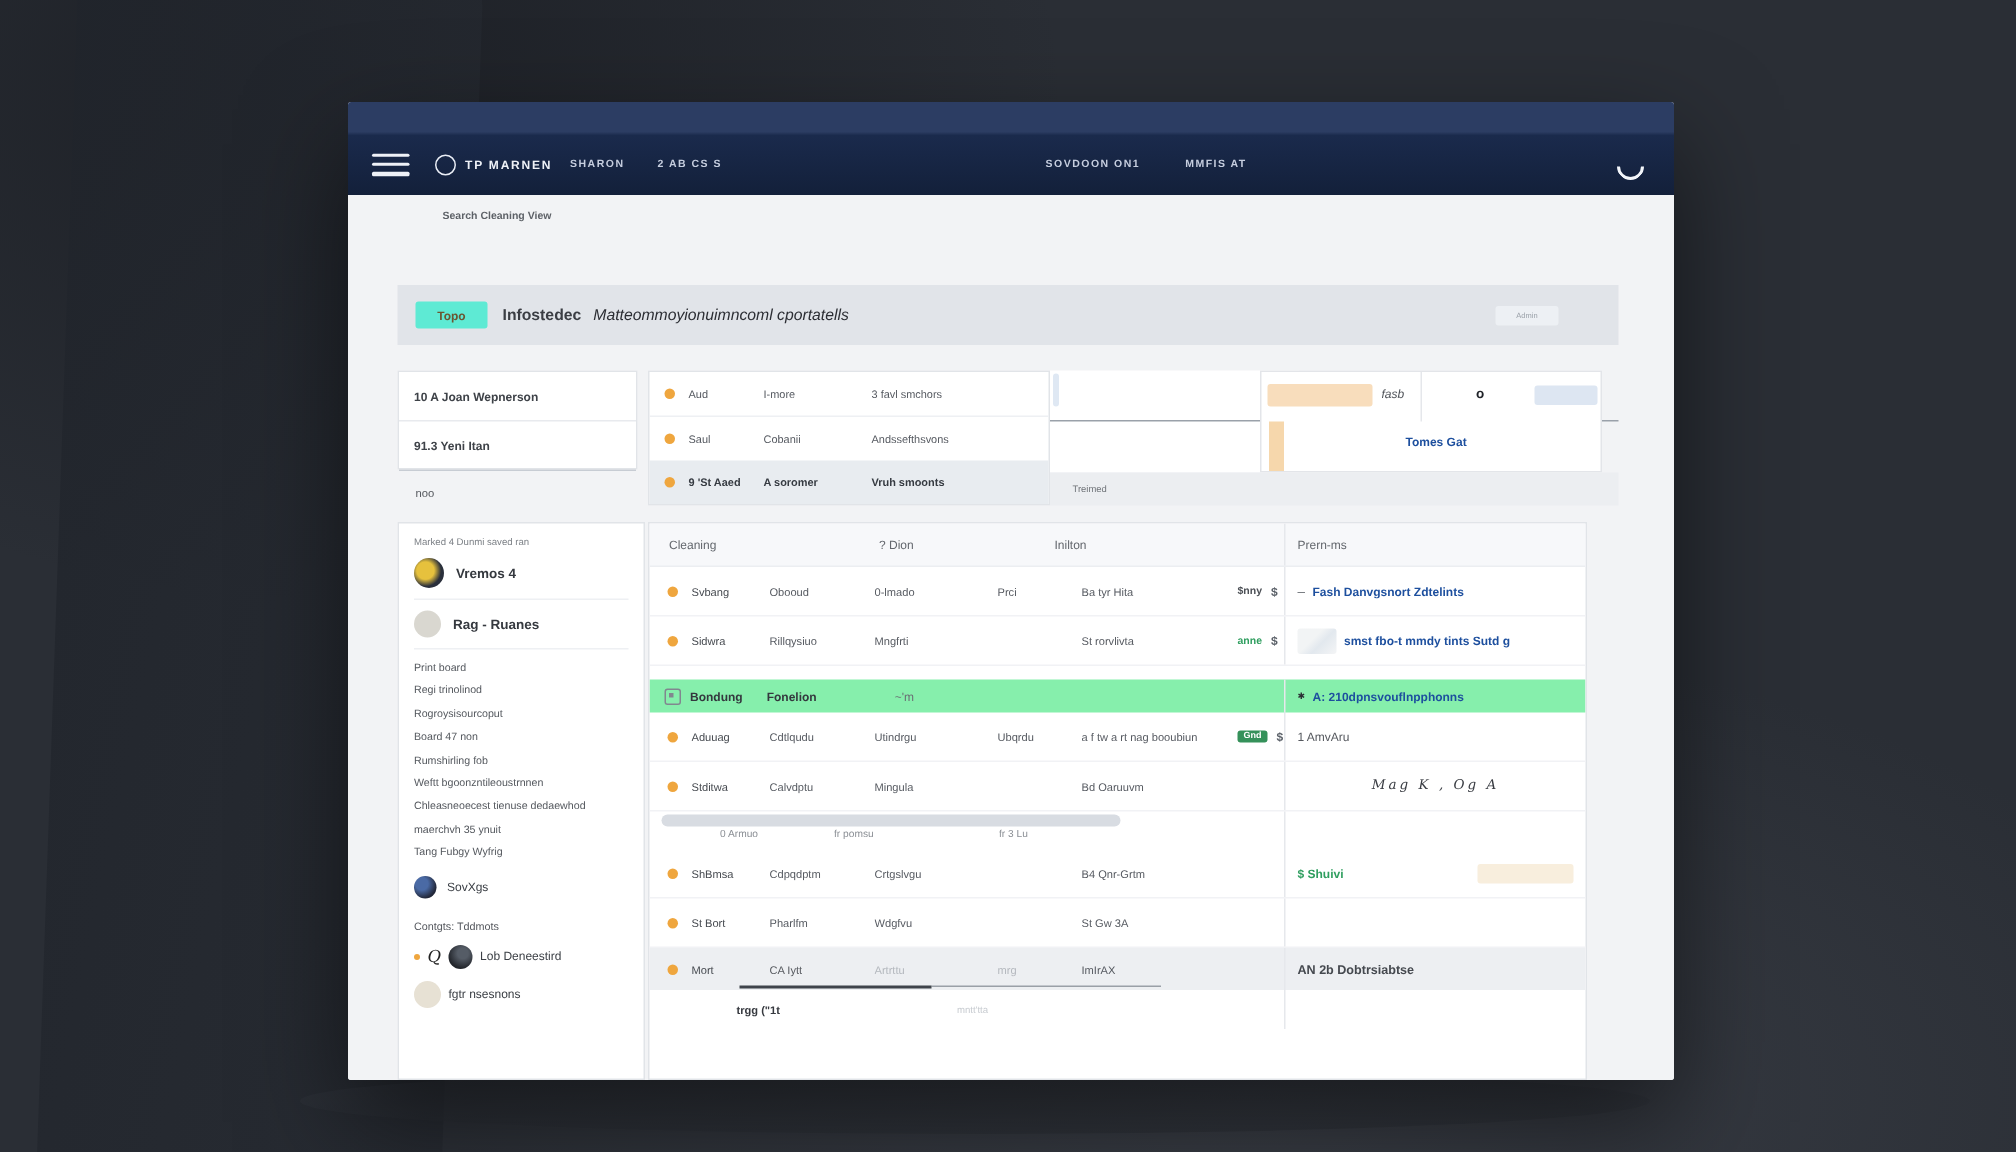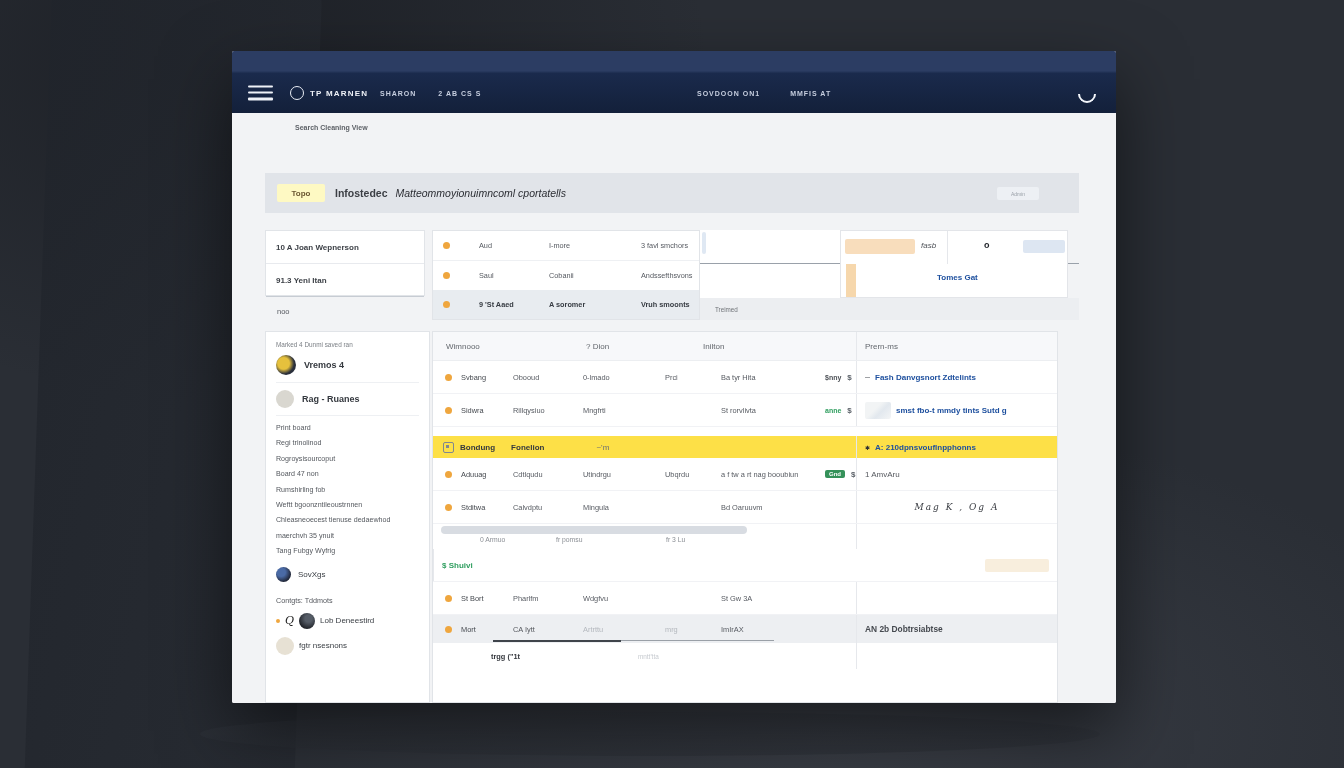--- a/index.html
+++ b/index.html
@@ -7,21 +7,21 @@
   .stage{position:relative;width:1344px;height:768px;
     background:
       radial-gradient(1100px 520px at 62% 95%, #3a3e46 0%, rgba(58,62,70,0) 60%),
       radial-gradient(900px 620px at 16% 8%, #1d2026 0%, rgba(29,32,38,0) 55%),
       #2a2e35;}
   .bg-blob{position:absolute;left:38px;top:-50px;width:270px;height:880px;border-radius:52px;
     background:linear-gradient(100deg,#20242b,#272b32);transform:rotate(2deg);opacity:.8;}
   .bg-floor{position:absolute;left:200px;top:712px;width:900px;height:44px;
     background:linear-gradient(180deg,#32363e,#2a2e35);border-radius:50%;opacity:.5;}
 
-  .screen{position:absolute;left:232px;top:51px;width:884px;height:652px;background:#f2f3f5;
+  .screen{position:absolute;left:232px;top:68px;width:884px;height:652px;background:#f2f3f5;
     border-radius:2px;overflow:hidden;box-shadow:0 28px 70px rgba(0,0,0,.55);}
 
   
   .nav{position:absolute;top:0;left:0;width:884px;height:62px;
     background:linear-gradient(180deg,#2c3d63 0%,#2c3d63 32%,#1a2a4c 36%,#13203a 100%);}
   .nav-inner{position:absolute;left:0;right:0;top:21px;bottom:0;}
   .burger{position:absolute;left:16px;top:50%;transform:translateY(-50%);width:25px;height:15px;
     display:flex;flex-direction:column;justify-content:space-between;cursor:pointer;}
   .burger i{display:block;height:2.6px;background:#eef1f7;border-radius:1px;}
   .nav-logo{position:absolute;left:58px;top:50%;transform:translateY(-50%);width:12px;height:12px;
@@ -34,40 +34,40 @@
   .spinner{position:absolute;right:20px;top:50%;width:14px;height:14px;margin-top:-8px;
     border-radius:50%;border:2.2px solid #f3f6fb;border-top-color:transparent;border-right-color:transparent;
     transform:rotate(-45deg);}
 
   
   .content{position:absolute;top:62px;left:0;width:884px;height:590px;background:#f2f3f5;}
   .search-note{position:absolute;left:63px;top:11px;font-size:7px;font-weight:700;color:#5d6167;}
 
   .banner{position:absolute;left:33px;top:60px;width:814px;height:40px;background:#e1e4e9;
     display:flex;align-items:center;}
-  .banner-badge{margin-left:12px;width:48px;height:18px;background:#fef9c3;border-radius:2px;
+  .banner-badge{margin-left:12px;width:48px;height:18px;background:#5eead4;border-radius:2px;
     display:flex;align-items:center;justify-content:center;font-size:8px;color:#6b5732;font-weight:600;}
   .banner-title{margin-left:10px;font-size:10.5px;font-weight:600;color:#3b3e44;}
   .banner-sub{margin-left:8px;font-size:10.5px;font-style:italic;font-weight:500;color:#2c2e34;}
   .banner-action{position:absolute;right:40px;top:14px;width:42px;height:13px;background:#edf0f4;
     border:none;border-radius:2px;font-size:5px;color:#9aa0a8;cursor:pointer;}
 
   
   .ql-card{position:absolute;left:33px;top:117px;width:160px;height:66px;background:#fff;
     border:1px solid #e1e4e8;box-sizing:border-box;}
   .ql-row{height:32px;display:flex;align-items:center;padding-left:10px;
     font-size:8px;font-weight:700;color:#3e4248;cursor:pointer;}
   .ql-row:first-child{border-bottom:1px solid #e8eaee;}
   .ql-row:nth-child(2){border-bottom:1px solid #c7ccd3;}
   .noo-row{position:absolute;left:33px;top:187px;width:160px;height:22px;display:flex;
     align-items:center;padding-left:12px;font-size:7.5px;color:#55585e;box-sizing:border-box;}
 
   .mini-card{position:absolute;left:200px;top:117px;width:268px;height:90px;background:#fff;
     border:1px solid #e1e4e8;box-sizing:border-box;}
-  .mini-row{height:29px;display:flex;align-items:center;cursor:pointer;gap:20px;}
+  .mini-row{height:29px;display:flex;align-items:center;cursor:pointer;}
   .mini-row:first-child{border-bottom:1px solid #eef0f3;}
   .mini-hl{background:#e8ecf0;}
   .mini-hl .mc{color:#363b42;font-weight:700;}
   .mdot{flex:none;margin-left:10px;width:7px;height:7px;border-radius:50%;background:#efa63e;}
   .mc{flex:none;font-size:7.3px;color:#565a61;}
   .mc0{margin-left:9px;width:50px;} .mc1{width:72px;} .mc2{flex:1;}
 
   .mid-panel{position:absolute;left:468px;top:117px;width:166px;height:68px;background:#fff;}
   .mid-divider{position:absolute;left:0;right:-213px;top:33px;height:1px;background:#9aa1aa;}
   .mid-scroll{position:absolute;left:2px;top:2px;width:4px;height:22px;border-radius:2px;background:#dfe8f3;cursor:pointer;}
@@ -125,21 +125,21 @@
   .rhead{font-size:8px;color:#63676d;}
   .row-data{height:32px;border-bottom:1px solid #f1f2f5;cursor:pointer;}
   .dot{flex:none;margin-left:12px;width:7px;height:7px;border-radius:50%;background:#efa63e;}
   .tc{flex:none;font-size:7.4px;color:#565a61;overflow:hidden;white-space:nowrap;}
   .tc0{margin-left:9px;width:52px;color:#45494f;}
   .tc1{width:70px;} .tc2{width:82px;} .tc3{width:56px;} .tc4{width:104px;}
   .tbadge{flex:none;font-size:7px;font-weight:700;}
   .b-plain{color:#4c5056;} .b-green{color:#2f9e5f;}
   .b-green_solid{background:#35915a;color:#fff;font-size:6px;padding:1px 4px;border-radius:2px;}
   .dicon{flex:none;margin-left:6px;font-size:8px;font-weight:700;color:#5a6068;}
-  .row-section{height:22px;margin-top:9px;background:#fde047;cursor:pointer;}
+  .row-section{height:22px;margin-top:9px;background:#86efac;cursor:pointer;}
   .sec-left{padding-left:10px;}
   .sec-icon{flex:none;width:9px;height:9px;border:1px solid #81878f;border-radius:2px;position:relative;margin-right:6px;}
   .sec-icon::after{content:'';position:absolute;left:2px;top:2px;width:3px;height:3px;background:#81878f;}
   .sec-t1,.sec-t2{font-size:8px;font-weight:700;color:#34383e;}
   .sec-t2{margin-left:16px;} .sec-t3{margin-left:52px;font-size:8px;color:#6a6e74;}
   .row-strip{height:11px;}
   .strip-bar{margin-left:8px;width:306px;height:8px;border-radius:4px;background:#d8dce2;}
   .row-sub{height:14px;}
   .row-sub .t-left span{position:absolute;top:1px;font-size:6.8px;color:#8b8f95;}
   .sub0{left:47px;} .sub1{left:123px;} .sub2{left:233px;}
@@ -285,21 +285,21 @@
         </div>
         <div class="sb-contact">
           <span class="av-beige"></span>
           <span class="cname">fgtr nsesnons</span>
         </div>
       </div>
 
       <div class="table">
         <div class="trow row-header">
           <div class="t-left">
-            <span class="hcell hc1">Wimnooo</span>
+            <span class="hcell hc1">Cleaning</span>
             <span class="hcell hc2">? Dion</span>
             <span class="hcell hc3">Inilton</span>
           </div>
           <div class="t-right">
             <span class="rhead">Prern-ms</span>
           </div>
         </div>
         <div id="table-rows" style="display:flex;flex-direction:column;">
             <div class="trow row-data">
               <div class="t-left">
@@ -381,20 +381,28 @@
             </div>
             <div class="trow row-sub">
               <div class="t-left">
                 <span class="sub0">0 Armuo</span>
                 <span class="sub1">fr pomsu</span>
                 <span class="sub2">fr 3 Lu</span>
               </div>
               <div class="t-right"></div>
             </div>
             <div class="trow row-data">
+              <div class="t-left">
+                <span class="dot"></span>
+                <span class="tc tc0">ShBmsa</span>
+                <span class="tc tc1">Cdpqdptm</span>
+                <span class="tc tc2">Crtgslvgu</span>
+                <span class="tc tc3"></span>
+                <span class="tc tc4">B4 Qnr-Grtm</span>
+              </div>
               <div class="t-right">
                 <span class="rgreen">$ Shuivi</span>
                 <span class="rpill"></span>
               </div>
             </div>
             <div class="trow row-data">
               <div class="t-left">
                 <span class="dot"></span>
                 <span class="tc tc0">St Bort</span>
                 <span class="tc tc1">Pharlfm</span>

